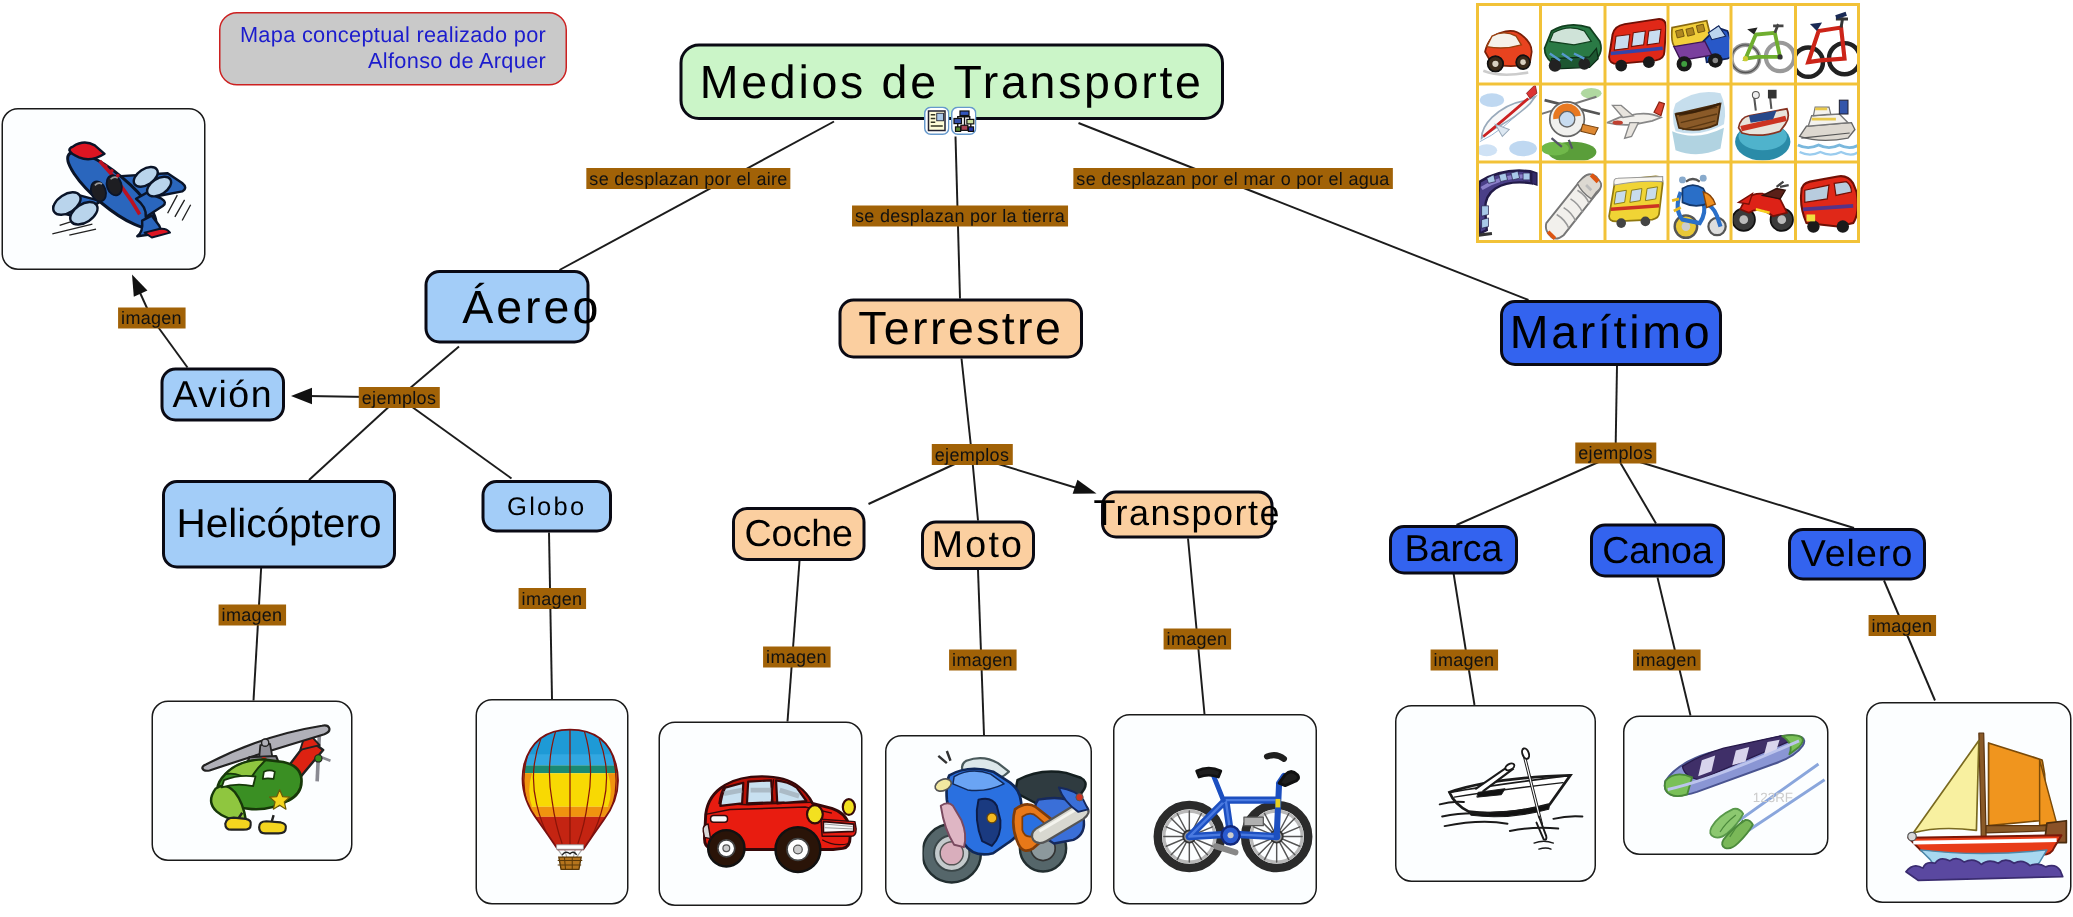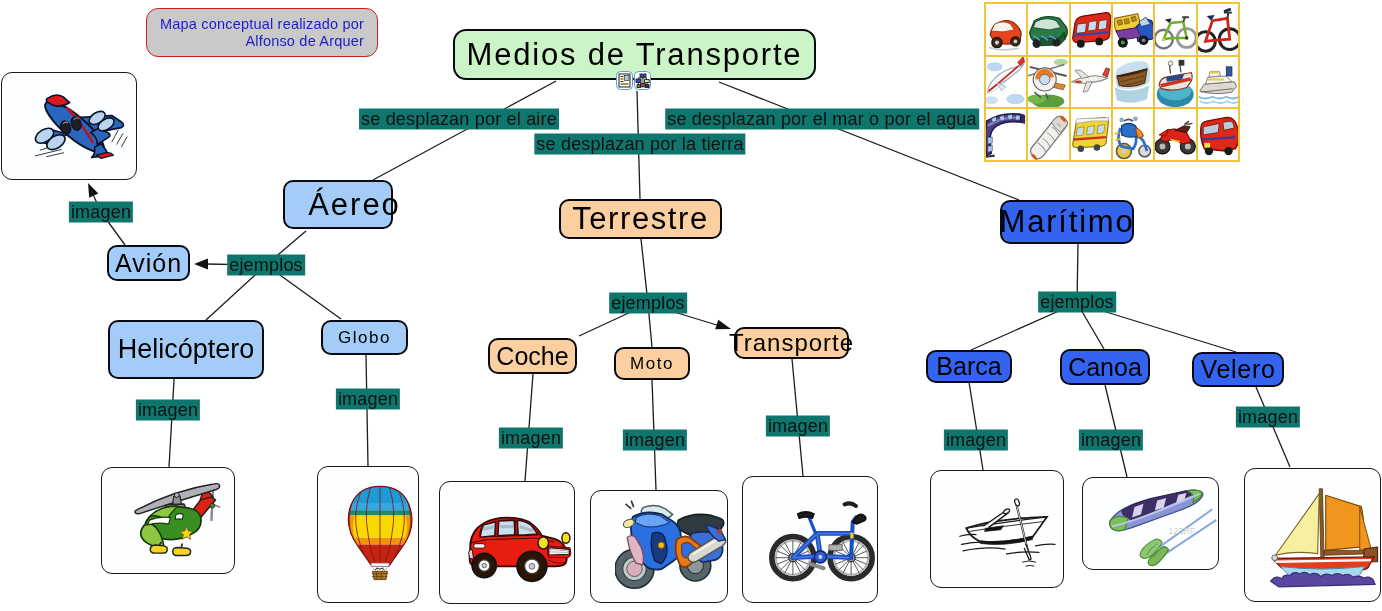--- a/index.html
+++ b/index.html
@@ -4,21 +4,21 @@
 <style>
 html,body{margin:0;padding:0;background:#ffffff;}
 #canvas{position:relative;width:1382px;height:611px;background:#ffffff;overflow:hidden;
   font-family:"Liberation Sans",sans-serif;}
 #edges{position:absolute;left:0;top:0;z-index:1;}
 .node{position:absolute;z-index:3;display:flex;align-items:center;justify-content:center;
   border:2px solid #0a0a14;color:#000;box-sizing:border-box;white-space:nowrap;}
 .blue{background:#a3cdf8;border-radius:10px;}
 .royal{background:#3363ef;border-radius:10px;}
 .peach{background:#fbcfa0;border-radius:10px;}
-.lbl{position:absolute;z-index:2;background:#0f766e;font-size:18px;color:#111;
+.lbl{position:absolute;z-index:2;background:#a16207;font-size:12px;color:#111;
   padding:0 2px;white-space:nowrap;transform:translate(-50%,-50%);letter-spacing:0.2px;}
 .imgbox{position:absolute;z-index:3;background:#fcfeff;border:1.7px solid #1a1a1a;
   border-radius:11px;box-sizing:border-box;overflow:hidden;padding-left:24px;}
 .imgbox svg{display:block;width:100%;height:100%;}
 .cell{background:#fff;overflow:hidden;}
 .cell svg{display:block;width:100%;height:100%;}
 </style>
 </head>
 <body>
 <div id="canvas">
@@ -88,26 +88,26 @@
 <g stroke="#111" stroke-width="0.9" fill="none">
           <path d="M9 6v6.5"></path>
           <path d="M4.5 8V6.8h8V8.6"></path>
           <path d="M4.5 11.4v2.2"></path>
           <path d="M13.2 11.6v2"></path>
         </g>
 </svg></div>
 
 <div class="node blue" style="left:283px;top:180px;width:110px;height:49px;font-size:31px;letter-spacing:2px;padding-left:33px;">Áereo</div>
 <div class="node peach" style="left:559px;top:199px;width:163px;height:40px;font-size:31px;letter-spacing:1.6px;">Terrestre</div>
-<div class="node royal" style="left:1000px;top:200px;width:134px;height:44px;font-size:31px;letter-spacing:1.8px;">Marítimo</div>
+<div class="node royal" style="left:1000px;top:200px;width:148px;height:44px;font-size:31px;letter-spacing:1.8px;">Marítimo</div>
 <div class="node blue" style="left:107px;top:245px;width:83px;height:36px;font-size:25px;letter-spacing:1px;">Avión</div>
 <div class="node blue" style="left:108px;top:320px;width:156px;height:59px;font-size:27px;">Helicóptero</div>
 <div class="node blue" style="left:321px;top:320px;width:87px;height:35px;font-size:17px;letter-spacing:1.5px;">Globo</div>
 <div class="node peach" style="left:488px;top:338px;width:89px;height:36px;font-size:25px;">Coche</div>
-<div class="node peach" style="left:614px;top:347px;width:76px;height:33px;font-size:17px;letter-spacing:1.5px;">Moto</div>
+<div class="node peach" style="left:614px;top:347px;width:76px;height:33px;font-size:25px;letter-spacing:1.5px;">Moto</div>
 <div class="node peach" style="left:734px;top:327px;width:115px;height:32px;font-size:24px;letter-spacing:1px;">Transporte</div>
 <div class="node royal" style="left:926px;top:350px;width:86px;height:33px;font-size:25px;">Barca</div>
 <div class="node royal" style="left:1060px;top:349px;width:90px;height:36px;font-size:25px;">Canoa</div>
 <div class="node royal" style="left:1192px;top:352px;width:92px;height:35px;font-size:25px;letter-spacing:0.7px;">Velero</div>
 
 <span class="lbl" style="left:459px;top:119px;">se desplazan por el aire</span>
 <span class="lbl" style="left:640px;top:144px;">se desplazan por la tierra</span>
 <span class="lbl" style="left:822px;top:119px;">se desplazan por el mar o por el agua</span>
 <span class="lbl" style="left:266px;top:265px;">ejemplos</span>
 <span class="lbl" style="left:648px;top:303px;">ejemplos</span>

